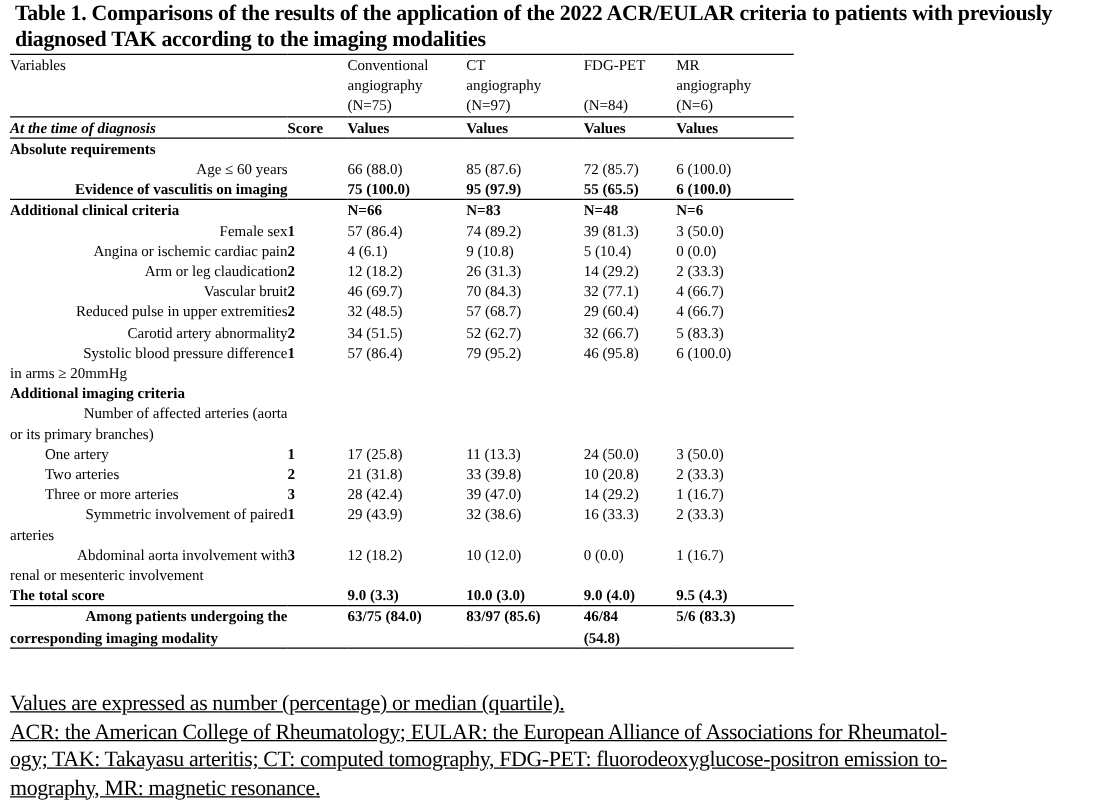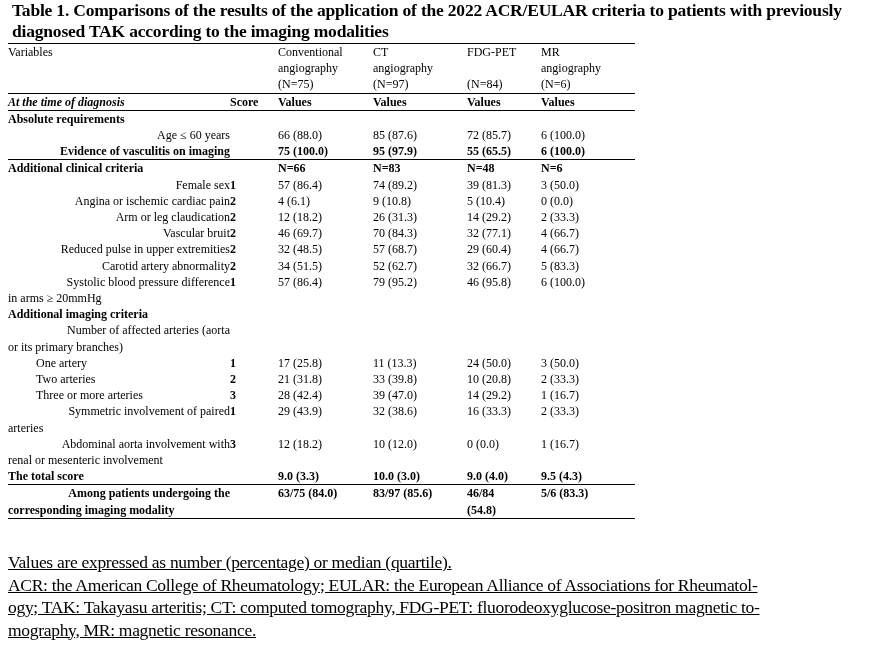--- a/index.html
+++ b/index.html
@@ -254,15 +254,15 @@
           </td>
     <td>5/6 (83.3)</td>
   </tr>
 </tbody>
     </table>
 </div>
 
 <div class="footnotes">
   <p>Values are expressed as number (percentage) or median (quartile).</p>
   <p>ACR: the American College of Rheumatology; EULAR: the European Alliance of Associations for Rheumatol-</p>
-  <p>ogy; TAK: Takayasu arteritis; CT: computed tomography, FDG-PET: fluorodeoxyglucose-positron magnetic to-</p>
+  <p>ogy; TAK: Takayasu arteritis; CT: computed tomography, FDG-PET: fluorodeoxyglucose-positron emission to-</p>
   <p>mography, MR: magnetic resonance.</p>
 </div>
 
 </body></html>

